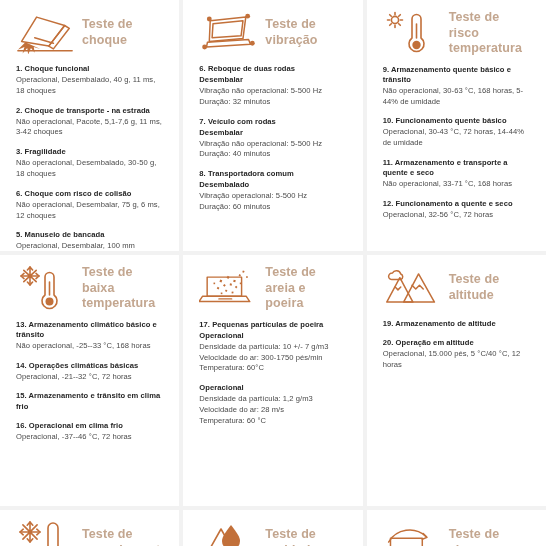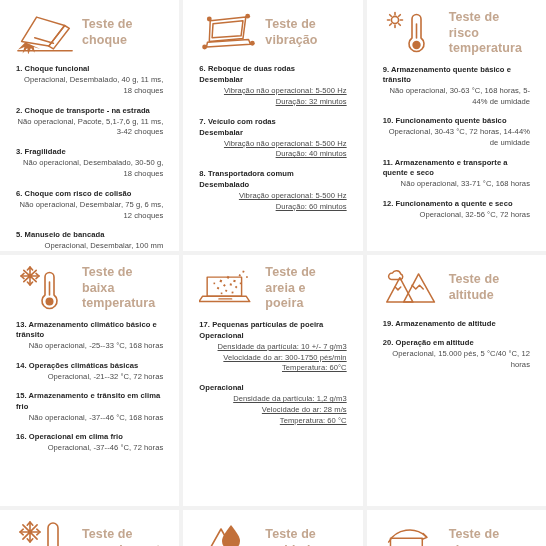--- a/index.html
+++ b/index.html
@@ -57,23 +57,22 @@
     line-height: 1.32;
     letter-spacing: .05px;
     margin-bottom: 1px;
   }
   .item-body {
     font-size: 7.6px;
     font-weight: normal;
     color: #4a4a4a;
     line-height: 1.42;
     letter-spacing: .05px;
-    text-align: right;
-  }
-  .item-body div { margin: 0; text-decoration: underline; }
+  }
+  .item-body div { margin: 0; }
   .stroke {
     fill: none;
     stroke: #c2703a;
     stroke-width: 1.6;
     stroke-linecap: round;
     stroke-linejoin: round;
   }
   .fillo { fill: #c2703a; stroke: none; }
   .card.partial .card-title { font-size: 12.5px; }
 </style>
@@ -220,21 +219,20 @@
         <div class="item">
           <div class="item-title">13. Armazenamento climático básico e trânsito</div>
           <div class="item-body">Não operacional, -25--33 °C, 168 horas</div>
         </div>
         <div class="item">
           <div class="item-title">14. Operações climáticas básicas</div>
           <div class="item-body">Operacional, -21--32 °C, 72 horas</div>
         </div>
         <div class="item">
           <div class="item-title">15. Armazenamento e trânsito em clima frio</div>
-          <div class="item-body">Não operacional, -37--46 °C, 168 horas</div>
         </div>
         <div class="item">
           <div class="item-title">16. Operacional em clima frio</div>
           <div class="item-body">Operacional, -37--46 °C, 72 horas</div>
         </div>
       </div>
     </div>
     <div class="card">
       <div class="card-head">
         <span class="icon-wrap">

